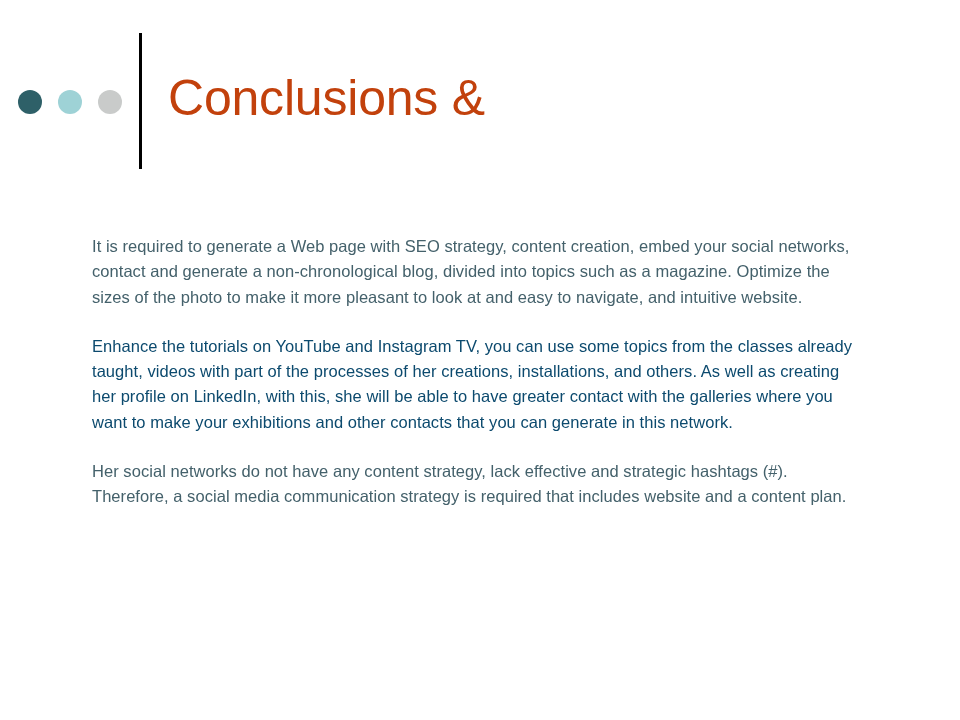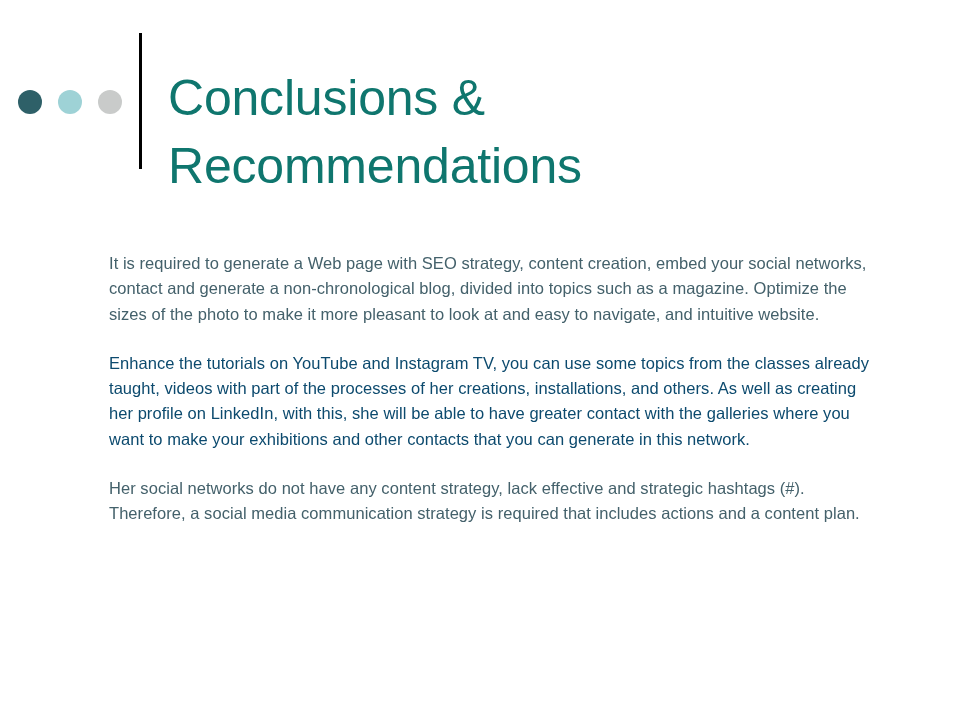--- a/index.html
+++ b/index.html
@@ -48,35 +48,34 @@
     background: #000000;
   }
   .title {
     position: absolute;
     left: 168px;
     top: 30px;
     width: 740px;
     font-size: 50px;
     line-height: 68px;
     font-weight: 400;
-    color: #0f766e;
+    color: #c2410c;
     letter-spacing: -0.2px;
   }
   .title-line {
     display: block;
     white-space: pre;
   }
 
   
   .body-copy {
     position: absolute;
-    left: 109px;
+    left: 92px;
     top: 234px;
     width: 772px;
-    margin-top: 17px;
   }
   .para {
     font-size: 16.5px;
     line-height: 25.3px;
     margin: 0 0 24px 0;
     text-align: left;
     letter-spacing: 0.05px;
   }
   .para:last-child { margin-bottom: 0; }
   .para.teal   { color: #44616b; }
@@ -90,22 +89,21 @@
   <div class="dots">
     <span class="dot" style="background: rgb(46, 96, 104);"></span>
     <span class="dot" style="background: rgb(158, 210, 214);"></span>
     <span class="dot" style="background: rgb(201, 203, 202);"></span>
   </div>
 
   <div class="title-rule"></div>
 
   <h1 class="title">
     <span class="title-line">Conclusions &amp;</span>
-    <span class="title-line">Recommendations</span>
   </h1>
 
   <div class="body-copy">
     <p class="para teal">It is required to generate a Web page with SEO strategy, content creation, embed your social networks, contact and generate a non-chronological blog, divided into topics such as a magazine. Optimize the sizes of the photo to make it more pleasant to look at and easy to navigate, and intuitive website.</p>
     <p class="para orange">Enhance the tutorials on YouTube and Instagram TV, you can use some topics from the classes already taught, videos with part of the processes of her creations, installations, and others. As well as creating her profile on LinkedIn, with this, she will be able to have greater contact with the galleries where you want to make your exhibitions and other contacts that you can generate in this network.</p>
-    <p class="para teal">Her social networks do not have any content strategy, lack effective and strategic hashtags (#). Therefore, a social media communication strategy is required that includes actions and a content plan.</p>
+    <p class="para teal">Her social networks do not have any content strategy, lack effective and strategic hashtags (#). Therefore, a social media communication strategy is required that includes website and a content plan.</p>
   </div>
 
 </div>
 
 </body></html>

